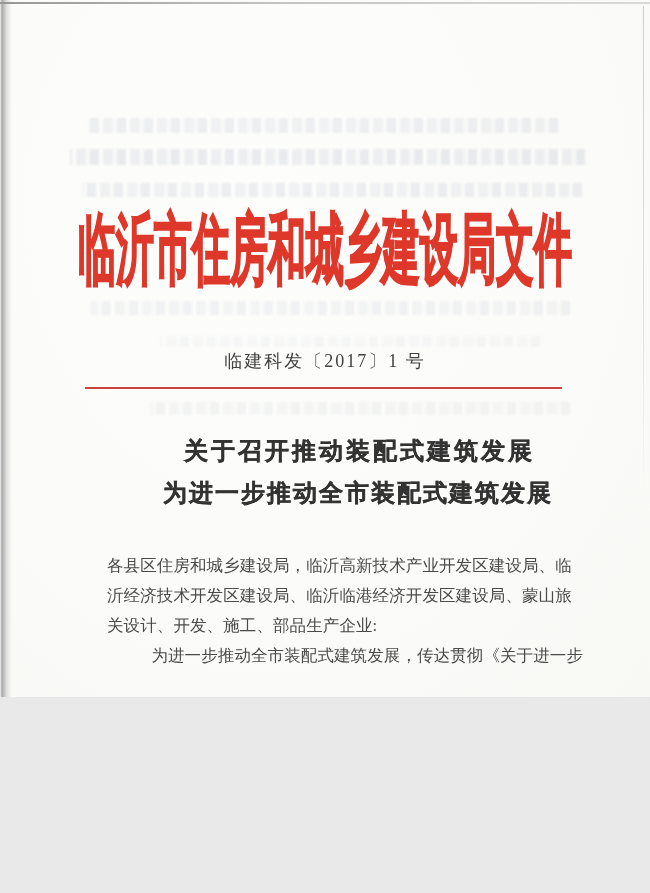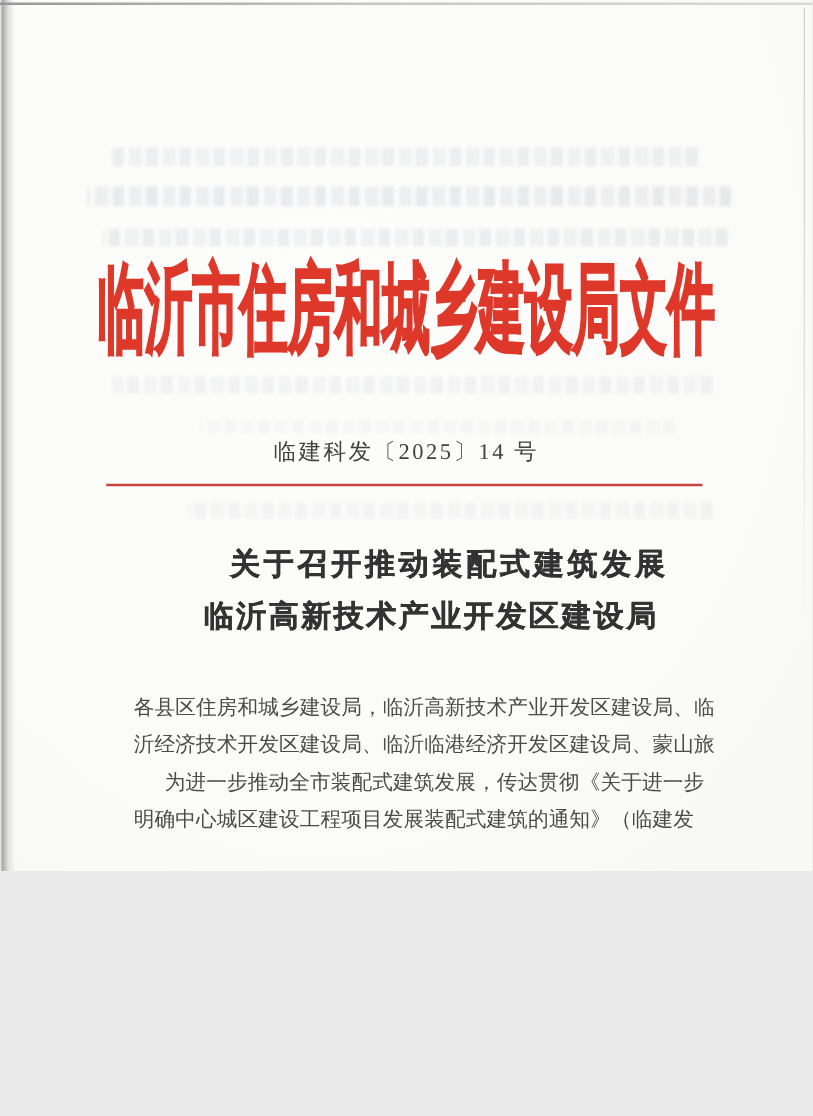--- a/index.html
+++ b/index.html
@@ -38,21 +38,21 @@
   .rule{position:absolute;top:387px;left:85px;width:477px;height:2px;}
   
   .title-line{position:absolute;font-size:24px;font-weight:bold;color:#333;
     white-space:nowrap;-webkit-text-stroke:0.3px #333;}
   .title-1{top:435px;left:184px;letter-spacing:3px;}
   .title-2{top:477px;left:163px;letter-spacing:2px;}
   
   .body-block{position:absolute;top:551px;left:107px;width:476px;
     font-size:16.5px;line-height:30px;color:#4a4a4a;letter-spacing:0.1px;}
   .body-line{white-space:nowrap;}
-  .indent{text-indent:1.5em;}
+  .indent{text-indent:1.5em;text-align:right;}
   
   .pagenum{position:absolute;top:780px;left:536px;font-size:15px;
     letter-spacing:2px;color:#414141;white-space:nowrap;}
 </style>
 </head>
 <body>
 
 <div id="sheet">
 
   <div class="edge-left"></div>
@@ -63,29 +63,29 @@
   <div class="ghost g2"></div>
   <div class="ghost g3"></div>
   <div class="ghost g4"></div>
   <div class="ghost g5"></div>
   <div class="ghost g6"></div>
 
   <div class="agency">
     <span style="color: rgb(222, 56, 43);">临沂市住房和城乡建设局文件</span>
   </div>
 
-  <div class="docnum">临建科发〔2025〕14 号</div>
+  <div class="docnum">临建科发〔2017〕1 号</div>
 
   <div class="rule" style="background: rgb(199, 67, 62);"></div>
 
   <div class="title-line title-1">关于召开推动装配式建筑发展</div>
-  <div class="title-line title-2">临沂高新技术产业开发区建设局</div>
+  <div class="title-line title-2">为进一步推动全市装配式建筑发展</div>
 
   <div class="body-block">
     <div class="body-line">各县区住房和城乡建设局，临沂高新技术产业开发区建设局、临</div>
     <div class="body-line">沂经济技术开发区建设局、临沂临港经济开发区建设局、蒙山旅</div>
+    <div class="body-line">关设计、开发、施工、部品生产企业:</div>
     <div class="body-line indent">为进一步推动全市装配式建筑发展，传达贯彻《关于进一步</div>
-    <div class="body-line">明确中心城区建设工程项目发展装配式建筑的通知》（临建发</div>
   </div>
 
   <div class="pagenum">- 1 -</div>
 
 </div>
 
 </body></html>

